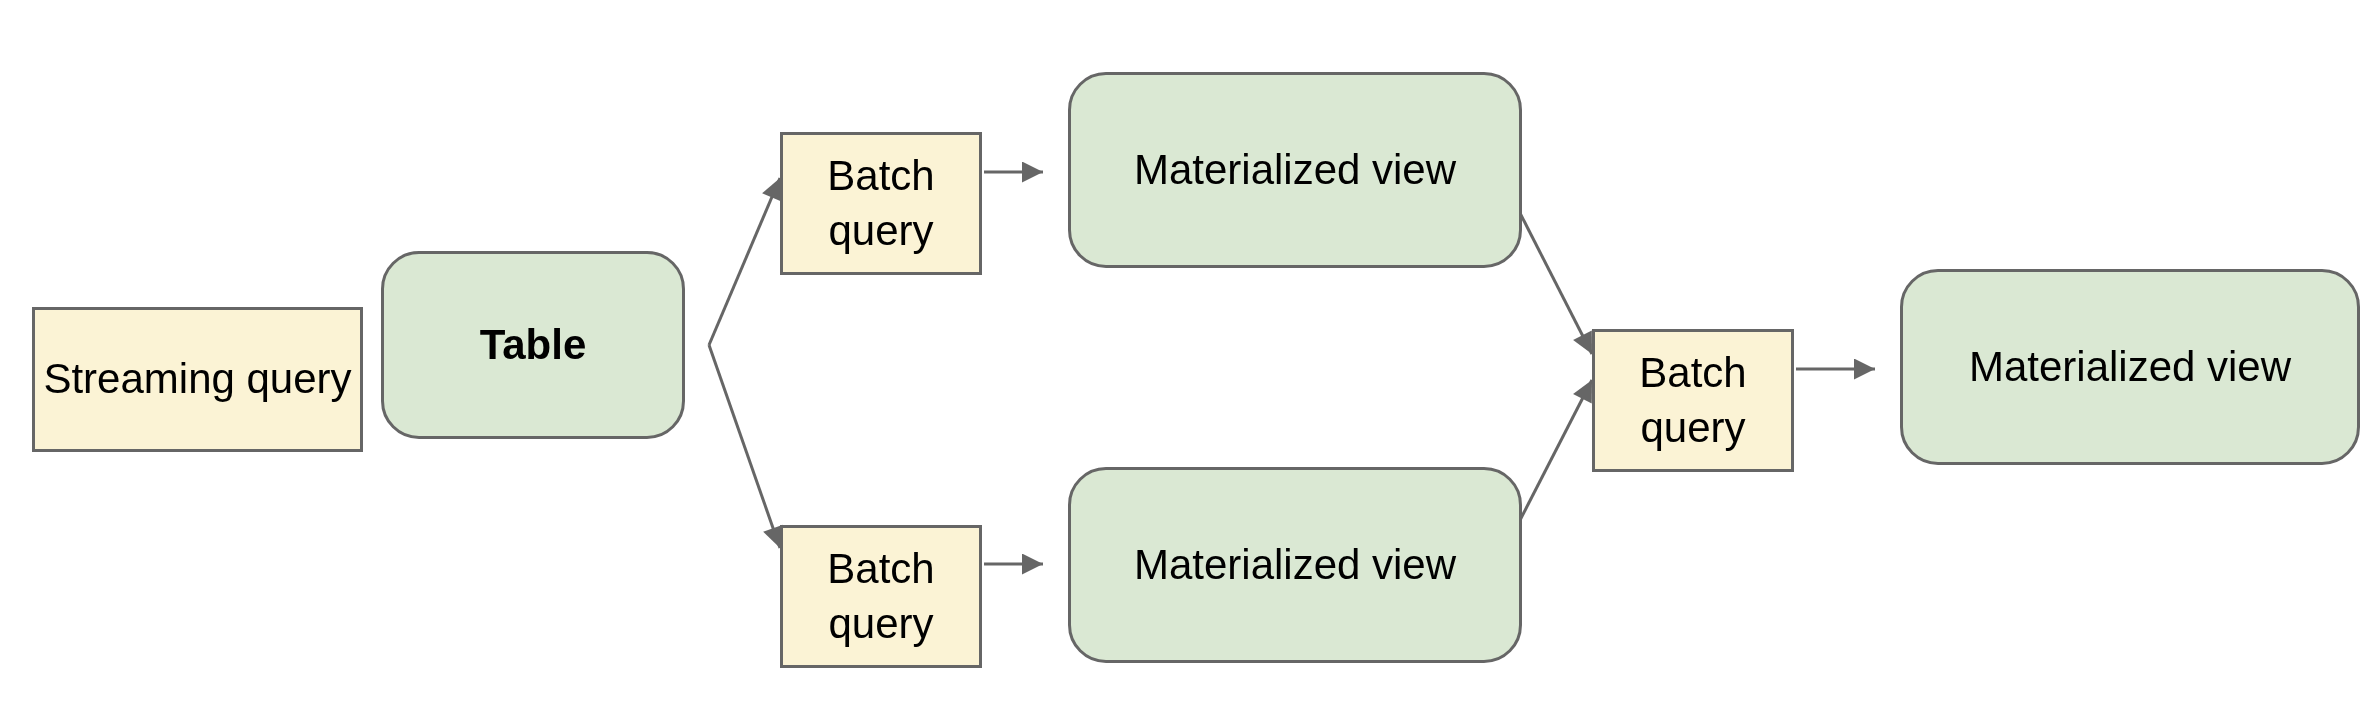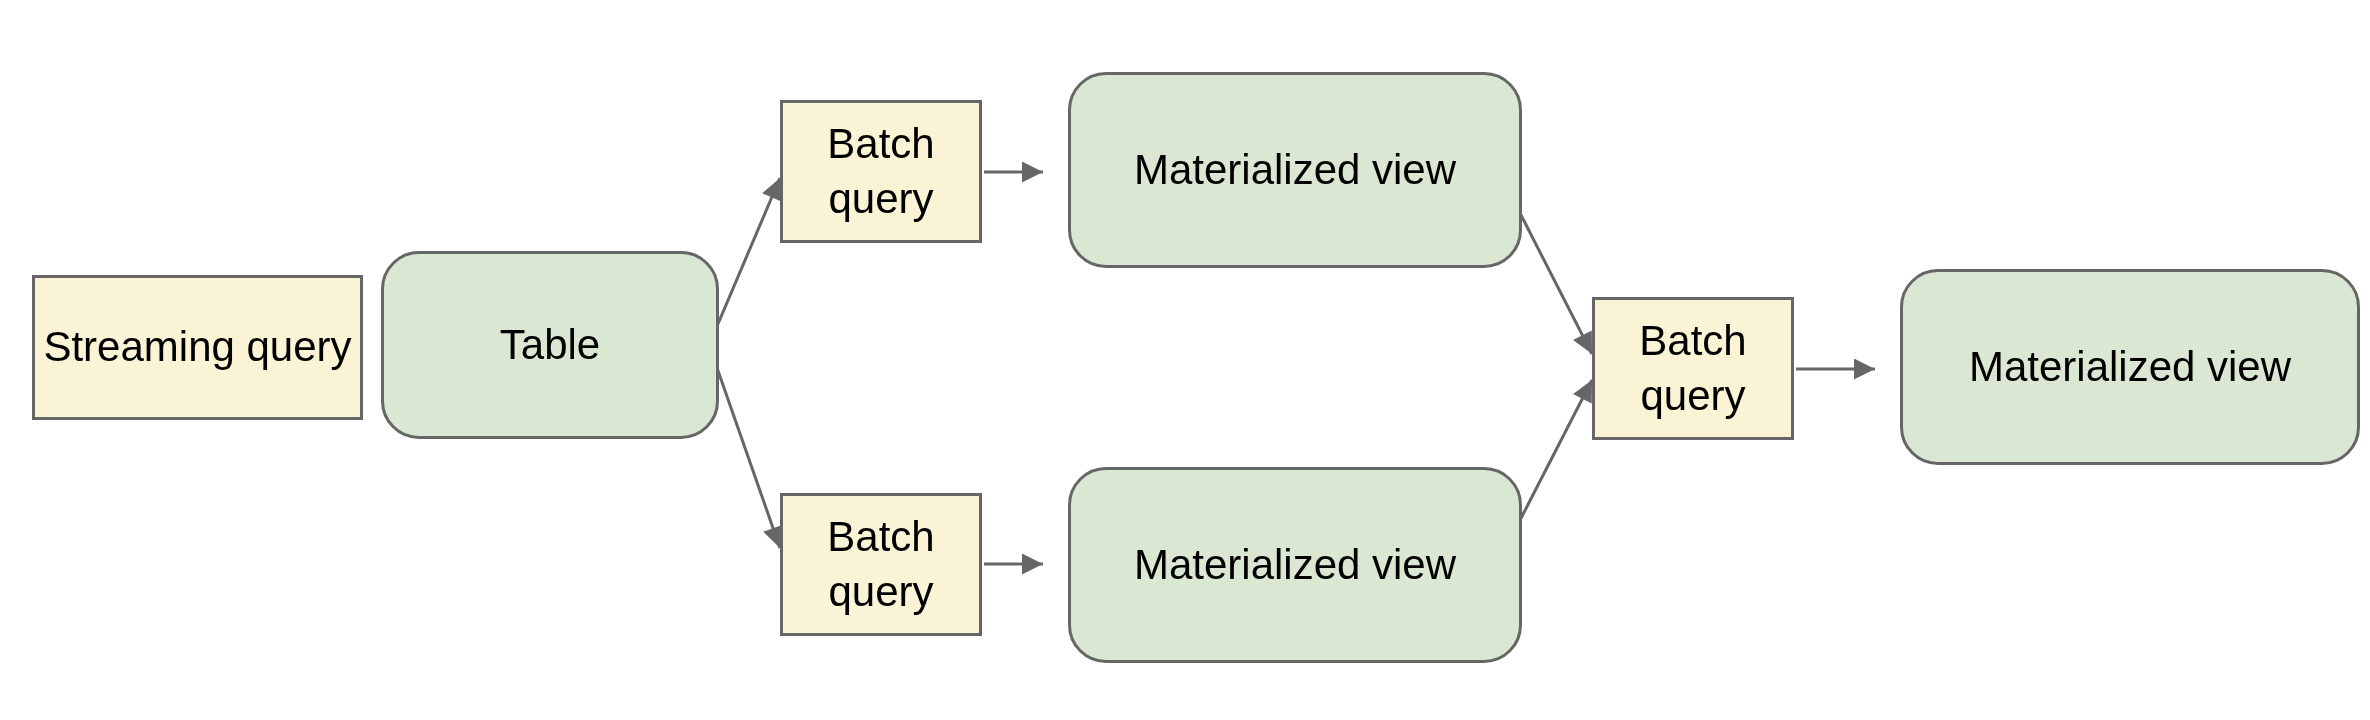--- a/index.html
+++ b/index.html
@@ -28,28 +28,29 @@
     box-sizing:border-box;
     color:var(--text-color);
     font-size:42px;
     line-height:1.3;
     border:3px solid var(--node-border);
     z-index:2;
   }
   .node.query{
     background:var(--query-fill);
     border-radius:0;
+    margin-top:32px;
   }
   .node.table{
     background:var(--table-fill);
     border-radius:38px;
     margin-left:24px;
   }
   .n-sq {left:32px;  top:275px; width:331px; height:145px;}
-  .n-tb {left:357px; top:251px; width:338px; height:188px;}
+  .n-tb {left:357px; top:251px; width:304px; height:188px;font-weight:bold;}
   .n-bq1{left:780px; top:100px; width:202px; height:143px;}
   .n-mv1{left:1044px;top:72px;  width:454px; height:196px;}
   .n-bq2{left:780px; top:493px; width:202px; height:143px;}
   .n-mv2{left:1044px;top:467px; width:454px; height:196px;}
   .n-bq3{left:1592px;top:297px; width:202px; height:143px;}
   .n-mv3{left:1876px;top:269px; width:460px; height:196px;}
   .edges{
     position:absolute;
     left:0;top:0;
     width:2370px;height:720px;

